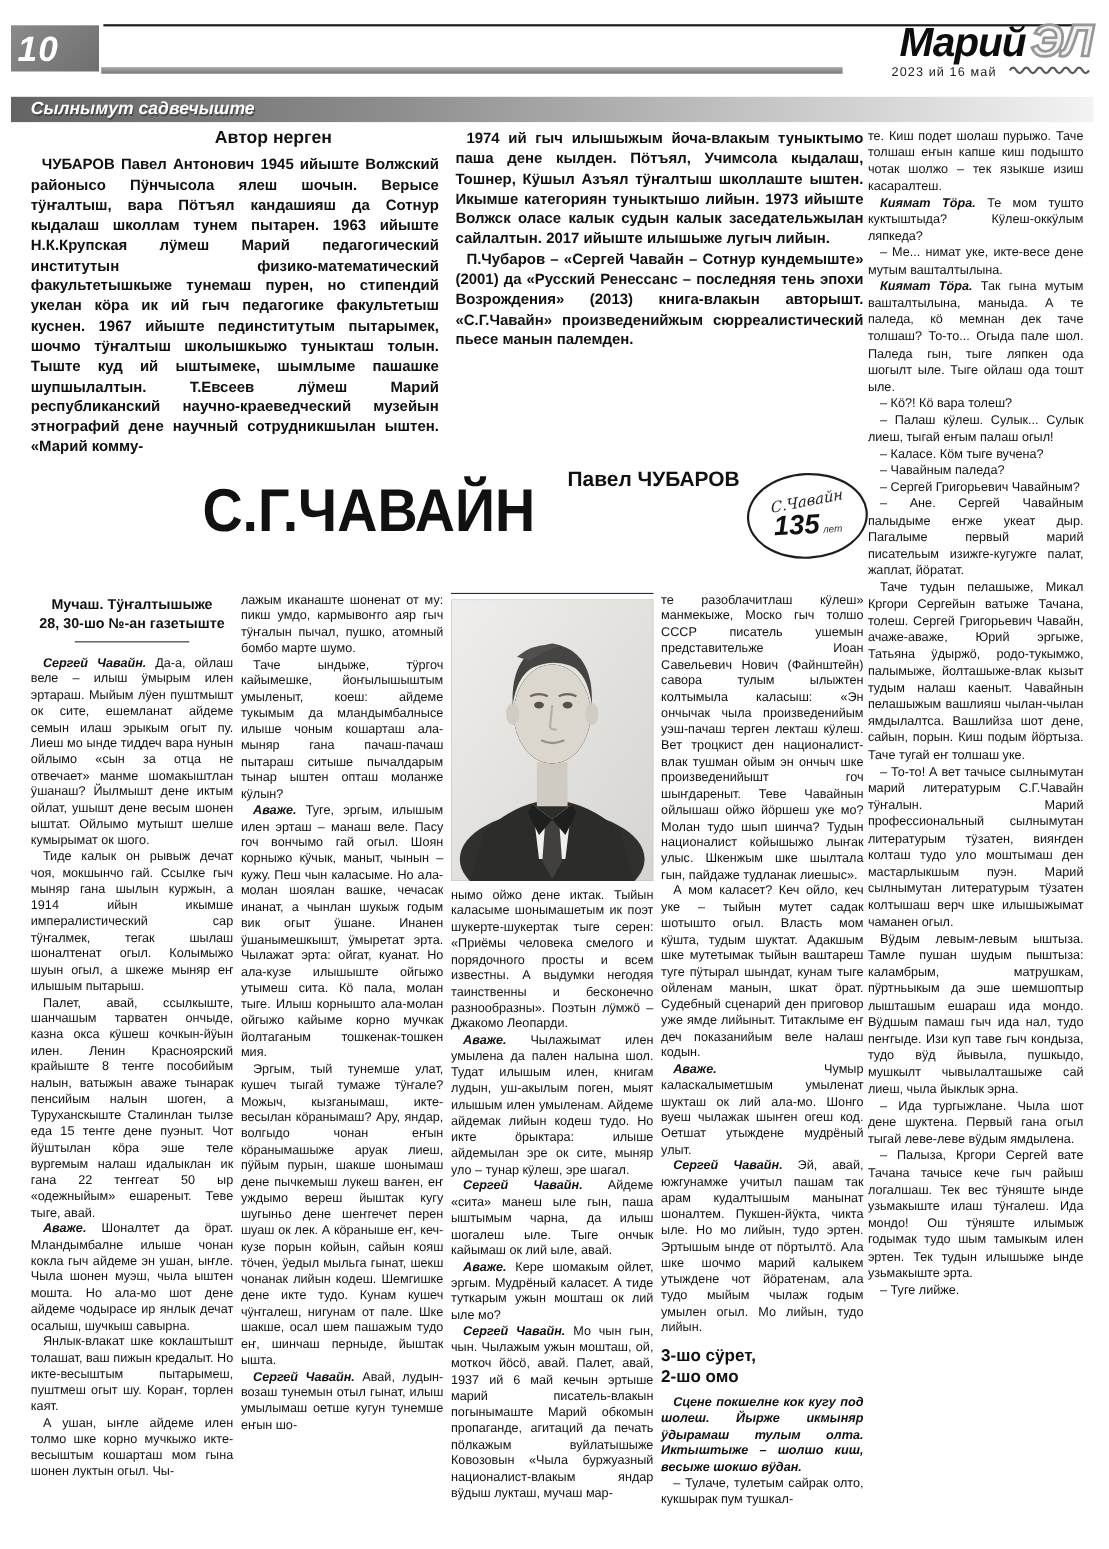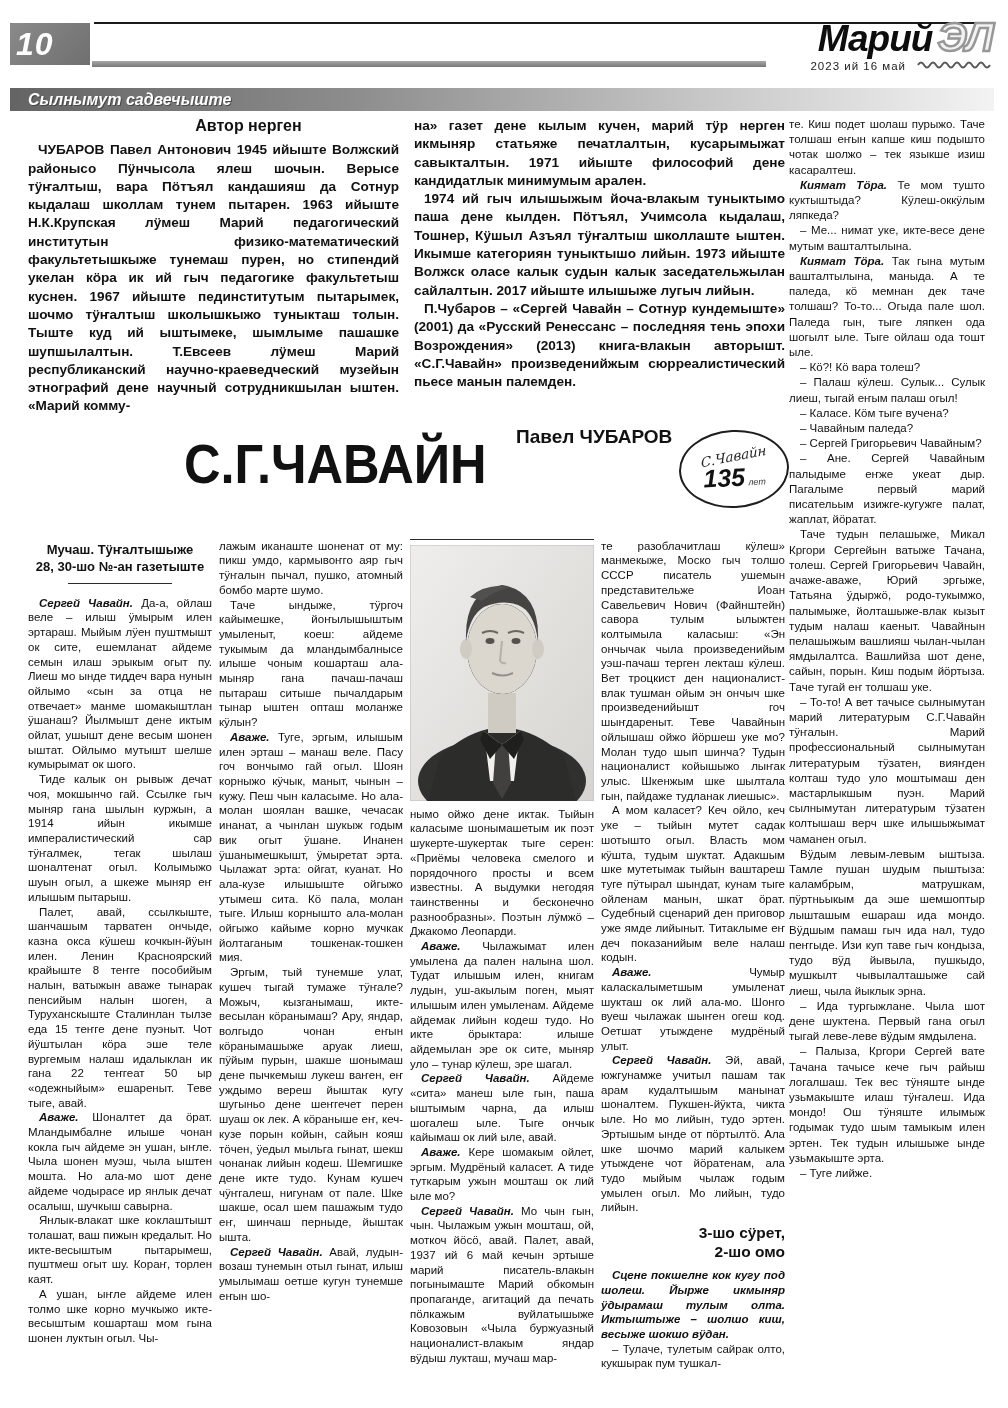--- a/index.html
+++ b/index.html
@@ -59,21 +59,21 @@
   .body-cols { display:flex; gap:7px; margin-top:19px; }
   .bcol { width:184px; font-size:11.5px; line-height:14.7px; text-align:justify; }
   .note { font-weight:bold; font-size:13px; line-height:17.5px; text-align:center; margin-top:2px; }
   .note-rule { width:104px; border-top:1.5px solid #2b2b2b; margin:7px auto 12px; }
   .photo-frame { border-top:1.5px solid #2b2b2b; padding-top:5px; margin-bottom:6px; }
   .photo-frame svg { display:block; }
   
   .para { text-indent:11px; }
   .para.noindent { text-indent:0; }
   .speaker { font-weight:bold; font-style:italic; }
-  .para.subhead { text-align:right; font-weight:bold; font-size:15.5px; line-height:18.5px;
+  .para.subhead { text-align:left; font-weight:bold; font-size:15.5px; line-height:18.5px;
     text-indent:0; white-space:pre-line; margin:9px 0 7px; }
   .para.stage { font-weight:bold; font-style:italic; }
 </style>
 </head>
 <body>
 
 <div class="page">
 
   <div class="header">
     <div class="topline"></div>
@@ -103,21 +103,20 @@
 
       <div class="intro">
         <div class="intro-col">
           <div class="intro-heading">Автор нерген</div>
           <div>
               <p class="para">ЧУБАРОВ Павел Антонович 1945 ийыште Волжский районысо Пӱнчысола ялеш шочын. Верысе тӱҥалтыш, вара Пӧтъял кандашияш да Сотнур кыдалаш школлам тунем пытарен. 1963 ийыште Н.К.Крупская лӱмеш Марий педагогический институтын физико-математический факультетышкыже тунемаш пурен, но стипендий укелан кӧра ик ий гыч педагогике факультетыш куснен. 1967 ийыште пединститутым пытарымек, шочмо тӱҥалтыш школышкыжо туныкташ толын. Тыште куд ий ыштымеке, шымлыме пашашке шупшылалтын. Т.Евсеев лӱмеш Марий республиканский научно-краеведческий музейын этнографий дене научный сотрудникшылан ыштен. «Марий комму-</p>
             </div>
         </div>
         <div class="intro-col">
           <div>
-              <p class="para noindent">на» газет дене кылым кучен, марий тӱр нерген икмыняр статьяже печатлалтын, кусарымыжат савыкталтын. 1971 ийыште философий дене кандидатлык минимумым арален.</p>
               <p class="para">1974 ий гыч илышыжым йоча-влакым туныктымо паша дене кылден. Пӧтъял, Учимсола кыдалаш, Тошнер, Кӱшыл Азъял тӱҥалтыш школлаште ыштен. Икымше категориян туныктышо лийын. 1973 ийыште Волжск оласе калык судын калык заседательжылан сайлалтын. 2017 ийыште илышыже лугыч лийын.</p>
               <p class="para">П.Чубаров – «Сергей Чавайн – Сотнур кундемыште» (2001) да «Русский Ренессанс – последняя тень эпохи Возрождения» (2013) книга-влакын авторышт. «С.Г.Чавайн» произведенийжым сюрреалистический пьесе манын палемден.</p>
             </div>
         </div>
       </div>
 
       <div class="headline-row">
         <div class="headline">С.Г.ЧАВАЙН</div>
         <div class="byline">Павел ЧУБАРОВ</div>
         <div class="stamp">

